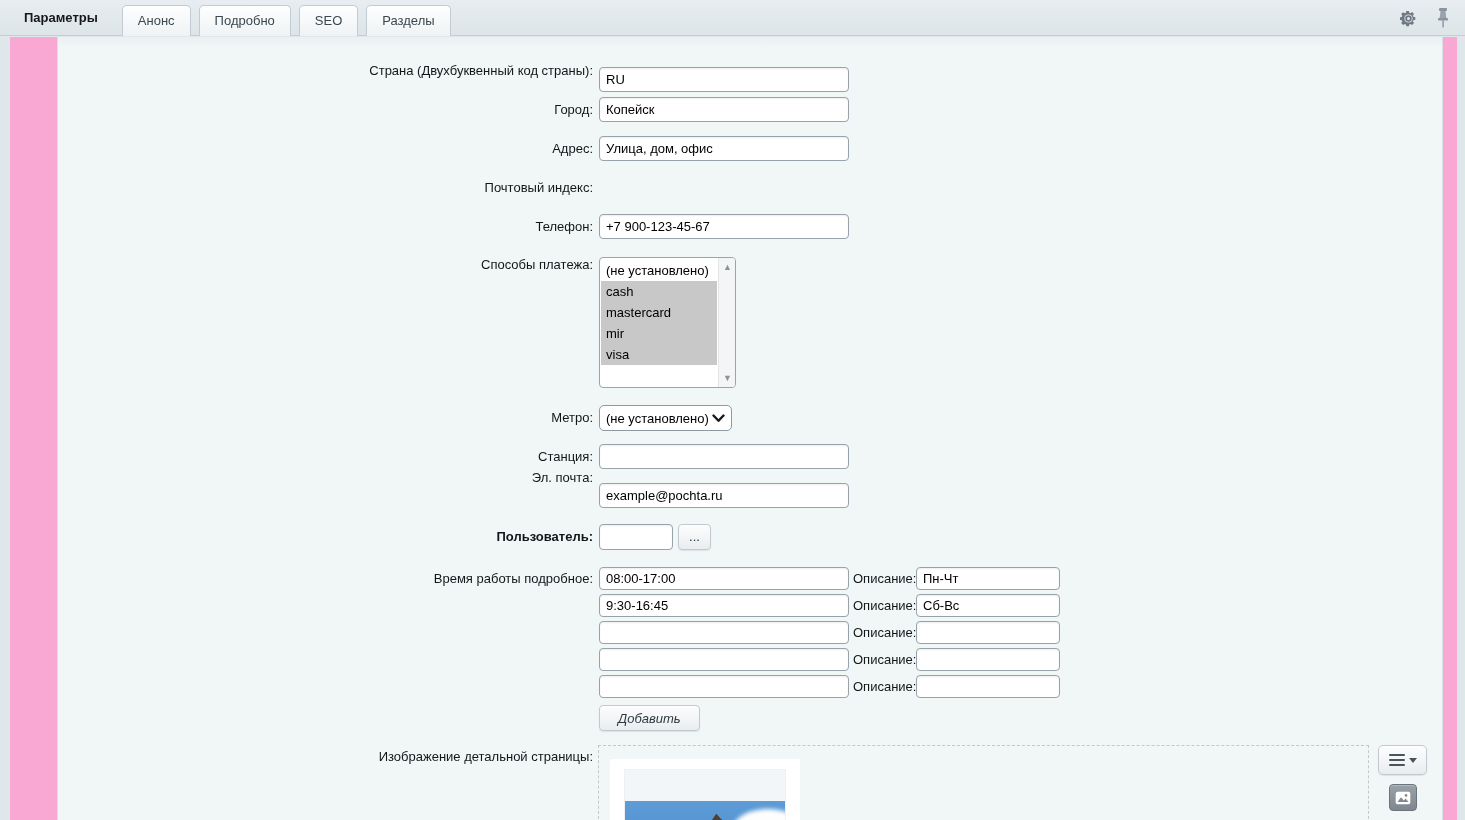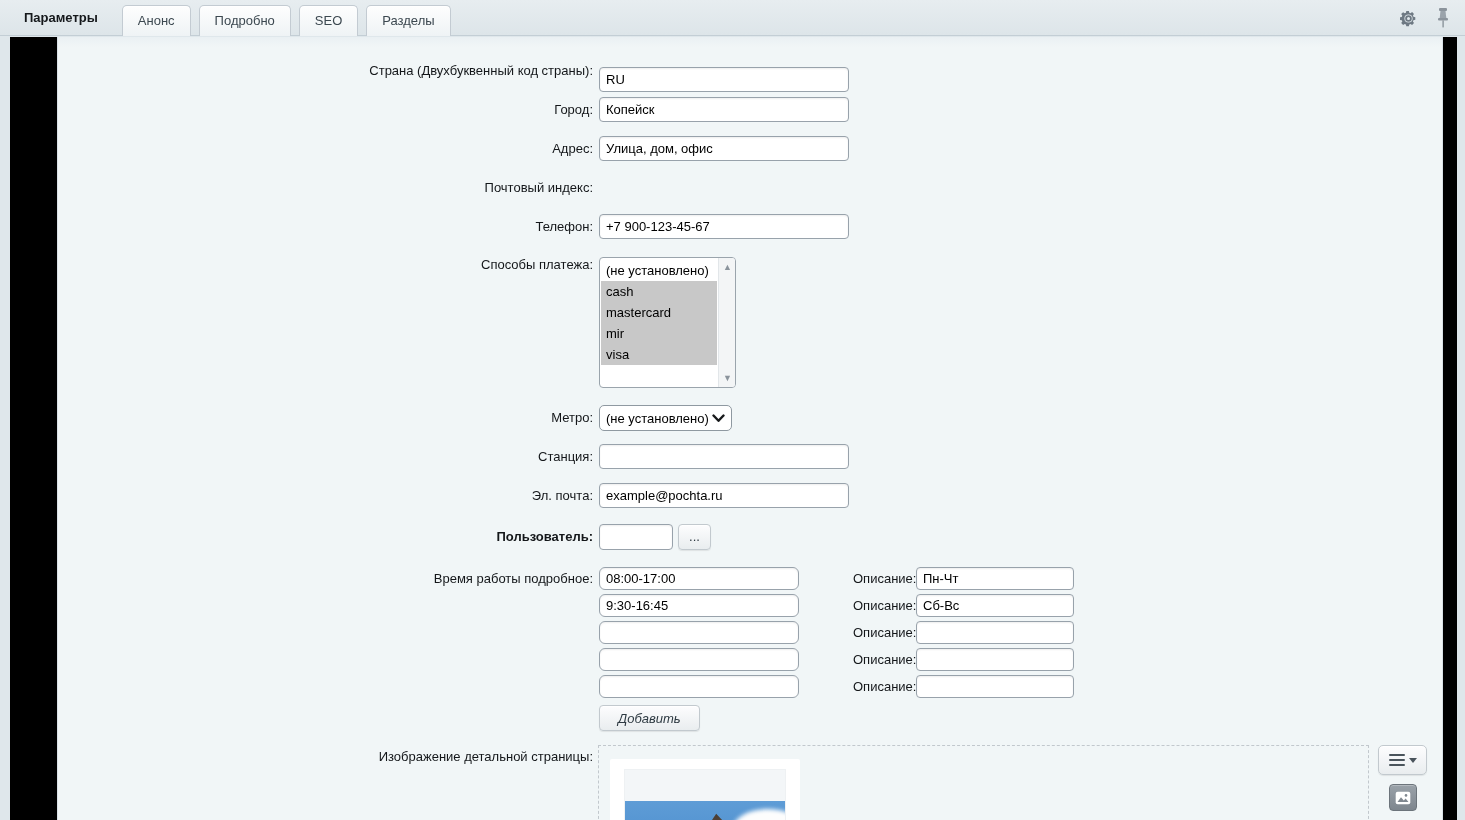--- a/index.html
+++ b/index.html
@@ -27,21 +27,21 @@
   }
   .tab.active {
     background:none; border:none; box-shadow:none;
     font-weight:bold; color:#15181b;
     height:35px; line-height:34px; padding:0 16px;
   }
   .tab-actions { position:absolute; right:12px; top:7px; display:flex; gap:15px; align-items:center; }
   .icon-btn { width:20px; height:22px; display:flex; align-items:center; justify-content:center; cursor:pointer; }
 
   
-  .panel { position:absolute; top:37px; left:10px; width:1447px; bottom:0; background:#000000; }
+  .panel { position:absolute; top:37px; left:10px; width:1447px; bottom:0; background:#f9a8d4; }
   .form-area {
     position:absolute; top:0; bottom:0; left:47px; width:1386px;
     background:linear-gradient(180deg,#eaf0f3 0,#f1f6f7 10px);
     border-left:1px solid #d9e1e7; border-right:1px solid #d9e1e7;
   }
   .flabel {
     position:absolute; left:0; width:535px; text-align:right;
     color:#14171a; line-height:25px; white-space:nowrap;
   }
   .tinput {
@@ -77,23 +77,23 @@
   .btn {
     background:linear-gradient(180deg,#fdfdfe,#e9edef);
     border:1px solid #c2c9ce; border-radius:4px;
     color:#2e3a42; font-size:13px; cursor:pointer;
     box-shadow:inset 0 1px 0 #fff, 0 1px 1px rgba(0,0,0,0.08);
     font-family:"Liberation Sans",sans-serif;
   }
   .browse-btn { position:absolute; left:620px; top:487px; width:33px; height:26px; line-height:12px; }
   .add-btn { position:absolute; left:541px; top:668px; height:26px; padding:0 18px;font-style:italic; }
   
-  .sched-time { height:23px; width:200px;border-radius:6px; }
+  .sched-time { height:23px; width:250px; }
   .sched-desc-label { position:absolute; left:795px; width:60px; text-align:left; line-height:23px; color:#14171a; }
-  .sched-desc { left:858px; width:158px; height:23px; }
+  .sched-desc { left:858px; width:144px; height:23px; }
   
   .dropzone {
     position:absolute; left:540px; top:708px; width:771px; height:150px;
     border:1px dashed #c2c8cd;
   }
   .thumb-card {
     position:absolute; left:11px; top:13px; width:190px; height:200px;
     background:#fff; border-radius:2px;
   }
   .thumb-frame { margin:10px 14px; height:160px; background:#f3f6f8; border:1px solid #eef1f3; overflow:hidden; }
@@ -180,21 +180,21 @@
     <div class="selectbox">
       <span class="sel-text">(не установлено)</span>
       <svg class="sel-chevron" viewBox="0 0 13 9">
           <path d="M1.5 1.5 L6.5 6.8 L11.5 1.5" fill="none" stroke="#17191b" stroke-width="2.4" stroke-linecap="round" stroke-linejoin="round"></path>
         </svg>
     </div>
 
     <div class="flabel" style="top:407px;">Станция:</div>
     <input class="tinput" style="top: 407px;" value="">
 
-    <div class="flabel" style="top:446px;">Эл. почта:</div>
+    <div class="flabel" style="top:428px;">Эл. почта:</div>
     <input class="tinput" style="top: 446px;" value="example@pochta.ru">
 
     <div class="flabel" style="top:487px; line-height:26px;font-weight:bold;">Пользователь:</div>
     <input class="tinput" style="top: 487px; width: 74px; height: 26px;" value="">
     <button class="btn browse-btn">...</button>
 
     <div class="flabel" style="top:530px; line-height:23px;">Время работы подробное:</div>
 
     <input class="tinput sched-time" style="top: 530px;" value="08:00-17:00">
     <div class="sched-desc-label" style="top:530px;">Описание:</div>

